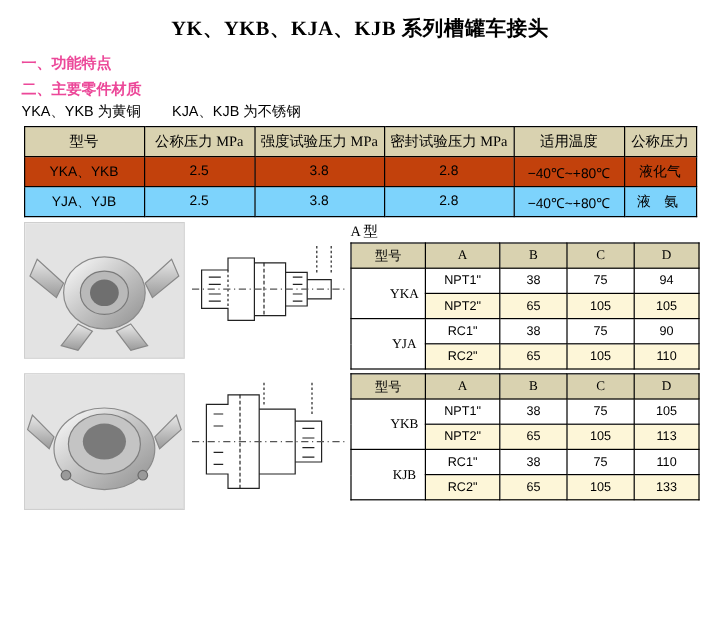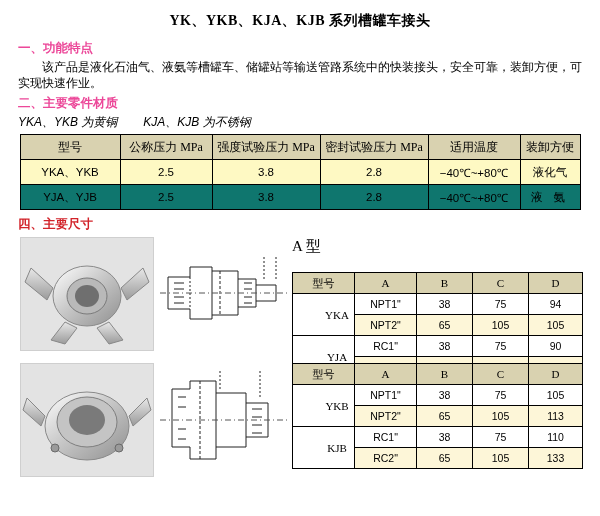--- a/index.html
+++ b/index.html
@@ -16,21 +16,21 @@
     overflow: hidden;
   }
   .page {
     position: relative;
     width: 600px;
     height: 516px;
   }
   .title {
     text-align: center;
     font-family: "Liberation Serif", serif;
-    font-size: 14px;
+    font-size: 17px;
     font-weight: bold;
     letter-spacing: 0.5px;
     padding-top: 12px;
     padding-bottom: 6px;
     color: #000;
   }
   .section-head {
     color: #ec4899;
     font-weight: bold;
     font-size: 12.5px;
@@ -40,21 +40,20 @@
   .para {
     font-size: 12px;
     line-height: 16px;
     margin: 0 18px 0 18px;
     text-indent: 24px;
     font-family: "Liberation Sans", sans-serif;
   }
   .mat-line {
     font-size: 12px;
     margin: 1px 18px 2px 18px;
-    font-style: italic;
   }
   .mat-line span.gap {
     display: inline-block;
     width: 26px;
   }
   
   table.perf {
     border-collapse: collapse;
     margin: 3px auto 0 auto;
     width: 560px;
@@ -67,24 +66,24 @@
     height: 22px;
     font-family: "Liberation Sans", sans-serif;
   }
   table.perf thead th {
     background: #d9d2b0;
     font-weight: normal;
     font-family: "Liberation Serif", serif;
     font-size: 12px;
   }
   table.perf tbody tr.row-a td {
-    background: #fef9c3;
+    background: #c2410c;
   }
   table.perf tbody tr.row-b td {
-    background: #0f766e;
+    background: #7dd3fc;
   }
   .cellsp { letter-spacing: 4px; margin-top: 41px; }
 
   
   .dims-wrap {
     position: relative;
     margin-top: 4px;
   }
   .block {
     position: relative;
@@ -110,23 +109,23 @@
     background: #ffffff;
     overflow: hidden;
   }
   .dimtable-holder {
     position: absolute;
     left: 292px;
     top: 0;
     width: 292px;
   }
   .type-label {
-    font-size: 15px;
-    font-family: "Liberation Serif", serif;
-    margin-bottom: 16px;
+    font-size: 12px;
+    font-family: "Liberation Serif", serif;
+    margin-bottom: 0;
   }
   table.dim {
     border-collapse: collapse;
     width: 290px;
     table-layout: fixed;
   }
   table.dim th, table.dim td {
     border: 1px solid #000;
     text-align: center;
     font-size: 10.5px;
@@ -160,21 +159,20 @@
   svg { display: block; }
 </style>
 </head>
 <body>
 
 <div class="page">
 
   <div class="title">YK、YKB、KJA、KJB 系列槽罐车接头</div>
 
   <div class="section-head">一、功能特点</div>
-  <div class="para">该产品是液化石油气、液氨等槽罐车、储罐站等输送管路系统中的快装接头，安全可靠，装卸方便，可实现快速作业。</div>
 
   <div class="section-head">二、主要零件材质</div>
   <div class="mat-line">
     <span>YKA、YKB 为黄铜</span><span class="gap"></span><span>KJA、KJB 为不锈钢</span>
   </div>
 
 
   <table class="perf">
     <colgroup>
       <col style="width:100px">
@@ -184,21 +182,21 @@
       <col style="width:92px">
       <col style="width:60px">
     </colgroup>
     <thead>
       <tr>
         <th>型号</th>
         <th>公称压力 MPa</th>
         <th>强度试验压力 MPa</th>
         <th>密封试验压力 MPa</th>
         <th>适用温度</th>
-        <th>装卸方便</th>
+        <th>公称压力</th>
       </tr>
     </thead>
     <tbody>
       <tr class="row-a">
         <td>YKA、YKB</td>
         <td>2.5</td>
         <td>3.8</td>
         <td>2.8</td>
         <td>−40℃~+80℃</td>
         <td>液化气</td>
@@ -207,21 +205,20 @@
         <td>YJA、YJB</td>
         <td>2.5</td>
         <td>3.8</td>
         <td>2.8</td>
         <td>−40℃~+80℃</td>
         <td class="cellsp">液 氨</td>
       </tr>
     </tbody>
   </table>
 
-  <div class="sec4">四、主要尺寸</div>
 
   <div class="dims-wrap">
 
     <div class="block">
 
       <div class="photo">
         <svg width="132" height="112" viewBox="0 0 132 112">
           <defs>
             <linearGradient id="mg1" x1="0" y1="0" x2="1" y2="1">
               <stop offset="0%" stop-color="#ffffff"></stop>

